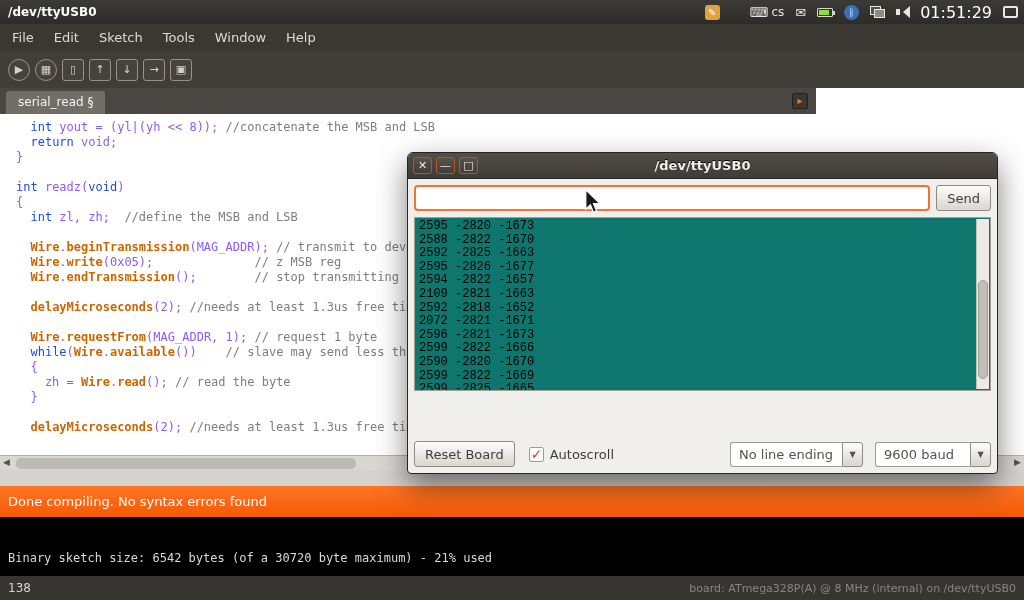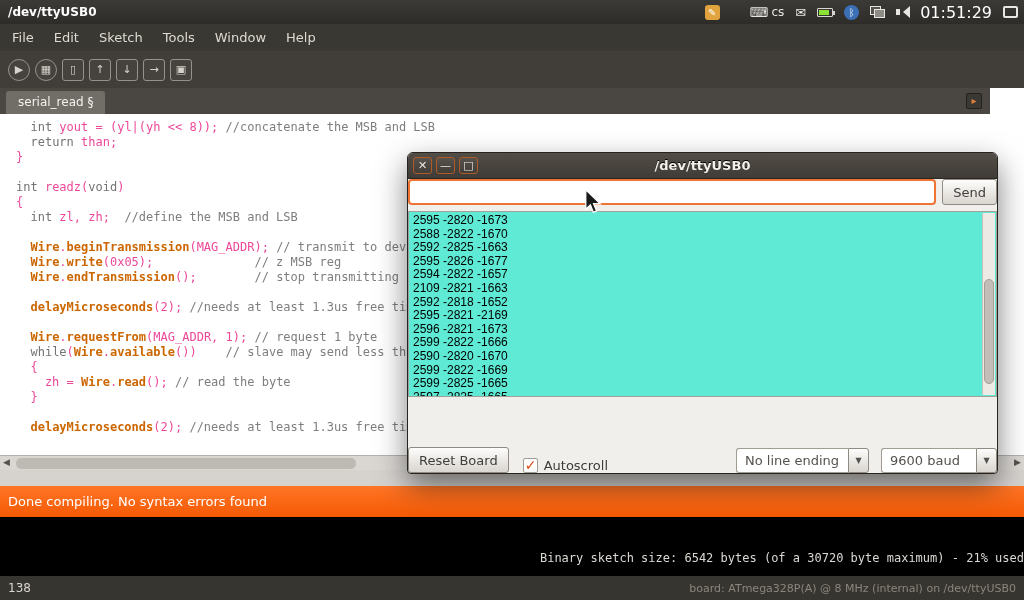--- a/index.html
+++ b/index.html
@@ -36,78 +36,78 @@
   .menu-item { color:#dfdbd2; font-size:13px; padding:0 10px; line-height:27px; cursor:default;text-align:center; }
 
   
   .toolbar { position:absolute; left:0; top:51px; width:1024px; height:37px;
     background:#413e3a; display:flex; align-items:center; gap:5px; padding-left:8px; z-index:4; }
   .tb-btn { width:22px; height:22px; border:1px solid #96918a; background:#46433e; color:#d6d2cb;
     font-size:11px; display:inline-flex; align-items:center; justify-content:center; border-radius:3px; }
   .tb-btn.round { border-radius:50%; }
 
   
-  .tab-bar { position:absolute; left:0; top:88px; width:990px; height:26px; background:#4a4742; z-index:4; }
+  .tab-bar { position:absolute; left:0; top:88px; width:816px; height:26px; background:#4a4742; z-index:4; }
   .tab { position:absolute; left:6px; top:3px; height:23px; background:#716e68; border-radius:3px 3px 0 0;
     color:#f4f2ee; font-size:12px; padding:0 12px; line-height:23px; }
   .tab-side-btn { position:absolute; right:8px; top:5px; width:16px; height:16px; background:#3a3833;
     border:1px solid #23211e; border-radius:2px; color:#e07f39; font-size:10px; text-align:center; line-height:14px; }
   .tab-side-btn::after { content:"▸"; }
 
   
   .editor { position:absolute; left:0; top:114px; width:1024px; height:341px; background:#fff; z-index:1; }
   .code { padding:6px 0 0 16px; font-family:"DejaVu Sans Mono","Liberation Mono",monospace; font-size:12px; }
   .code-line { height:15px; line-height:15px; white-space:pre; }
-  .pl { color:#ec4899; }
-  .kw { color:#737373; }
+  .pl { color:#8b5cf6; }
+  .kw { color:#1d4ed8; }
   .fn { color:#cc6600; font-weight:bold; }
   .cm { color:#7e7e7e; }
   .hscroll { position:absolute; left:0; top:341px; width:1024px; height:15px; background:#dad7d3; border-top:1px solid #b5b2ad; }
   .hs-left { position:absolute; left:3px; top:1px; font-size:9px; color:#55524e; }
   .hs-left::after { content:"◀"; }
   .hs-right { position:absolute; right:3px; top:1px; font-size:9px; color:#55524e; }
   .hs-right::after { content:"▶"; }
   .hs-thumb { position:absolute; left:16px; top:2px; width:340px; height:11px; background:#bdbab4; border-radius:5px; }
 
   
   .gap-strip { position:absolute; left:0; top:470px; width:1024px; height:16px; background:#d6d3cf; z-index:1; }
   .status-orange { position:absolute; left:0; top:486px; width:1024px; height:31px;
     background:linear-gradient(#ff7526,#f55a04); color:#fff; font-size:13px; line-height:31px; padding-left:8px; z-index:1; }
-  .console { position:absolute; left:0; top:517px; width:1024px; height:59px; background:#000; z-index:1;text-align:right; }
+  .console { position:absolute; left:0; top:517px; width:1024px; height:59px; background:#000; z-index:1; }
   .console-text { padding:34px 0 0 8px; color:#dcd9d4; font-family:"DejaVu Sans Mono","Liberation Mono",monospace; font-size:12px; }
   .footer { position:absolute; left:0; top:576px; width:1024px; height:24px; background:#37352f;
     display:flex; align-items:center; z-index:1; }
   .footer-line { color:#d8d4cf; font-size:12px; margin-left:8px; }
   .footer-board { margin-left:auto; margin-right:8px; color:#8a857e; font-size:11px; }
 
   
   .serial-window { position:absolute; left:407px; top:152px; width:591px; height:322px;
     background:#f1efeb; border:1px solid #272420; border-radius:6px 6px 4px 4px;
     box-shadow:0 12px 30px rgba(0,0,0,.5); z-index:20; }
   .titlebar { height:26px; background:linear-gradient(#524d47,#3f3b36); border-radius:5px 5px 0 0;
     border-bottom:1px solid #2a2723; position:relative; display:flex; align-items:center; padding:0 5px; }
   .win-btn { width:19px; height:17px; border-radius:3px; margin-right:4px;
     background:linear-gradient(#57524c,#423d38); border:1px solid #b05a24; color:#f0e8e2;
     font-size:11px; line-height:15px; text-align:center; }
   .win-title { position:absolute; left:0; right:0; text-align:center; color:#f4f1ec; font-size:13px; font-weight:bold;
     text-shadow:0 -1px 0 #000; pointer-events:none; }
-  .win-body { position:absolute; left:0; top:26px; right:0; bottom:0; display:flex; flex-direction:column; gap:6px; }
+  .win-body { position:absolute; left:0; top:26px; right:0; bottom:0; padding:6px; display:flex; flex-direction:column; gap:6px; }
   .send-row { display:flex; gap:6px; }
   .serial-input { flex:1; height:26px; border:2px solid #ed7433; border-radius:4px; background:#fff;
     padding:0 6px; font-size:13px; outline:none; font-family:"DejaVu Sans","Liberation Sans",sans-serif; }
   .gtk-btn { height:26px; border:1px solid #908a82; border-radius:3px;
     background:linear-gradient(#fdfdfc,#d9d5cf); color:#3f3e3c; font-size:13px; padding:0 10px;
     font-family:"DejaVu Sans","Liberation Sans",sans-serif; }
-  .output { flex:1; background:#5eead4; border:1px solid #a39e96; position:relative; overflow:hidden;
-    font-family:Liberation Sans, sans-serif; font-size:12px; padding:2px 16px 0 4px; }
+  .output { flex:1; background:#0f766e; border:1px solid #a39e96; position:relative; overflow:hidden;
+    font-family:Liberation Mono, monospace; font-size:12px; padding:2px 16px 0 4px; }
   .serial-line { height:13.6px; line-height:13.6px; white-space:pre; color:#000; }
   .vscroll { position:absolute; right:1px; top:1px; bottom:1px; width:13px; background:#edeae6; border-left:1px solid #c6c2bb; }
   .vs-thumb { position:absolute; left:1px; width:10px; top:36%; height:58%; background:#c3bfb8;
     border:1px solid #a39e96; border-radius:5px; }
-  .controls { display:flex; align-items:flex-end;margin-top:44px; }
+  .controls { display:flex; align-items:center;margin-top:44px; }
   .checkbox { width:15px; height:15px; background:#fff; border:1px solid #a19c94; border-radius:2px;
     margin:0 6px 0 14px; position:relative; }
   .checkbox.checked::after { content:"✓"; position:absolute; left:1px; top:-2px; color:#dd4814; font-size:14px; font-weight:bold; }
   .cb-label { font-size:13px; color:#3d3c3a; }
   .spacer { flex:1; }
   .combo { display:flex; margin-left:12px; }
   .combo-field { background:#fff; border:1px solid #a19c94; border-right:none; border-radius:3px 0 0 3px;
     font-size:13px; color:#55524e; line-height:23px; height:25px; padding:0 8px; white-space:nowrap; }
   .combo-field.w1 { width:112px; }
   .combo-field.w2 { width:95px; }
@@ -161,21 +161,21 @@
   <div class="tab-bar">
     <div class="tab">
       <span>serial_read §</span>
     </div>
     <div class="tab-side-btn"></div>
   </div>
 
   <div class="editor">
     <div class="code" id="code">
         <div class="code-line"><span class="pl">  </span><span class="kw">int</span><span class="pl"> yout = (yl|(yh &lt;&lt; 8)); </span><span class="cm">//concatenate the MSB and LSB</span></div>
-        <div class="code-line"><span class="pl">  </span><span class="kw">return</span><span class="pl"> than;</span></div>
+        <div class="code-line"><span class="pl">  </span><span class="kw">return</span><span class="pl"> void;</span></div>
         <div class="code-line"><span class="pl">}</span></div>
         <div class="code-line"></div>
         <div class="code-line"><span class="kw">int</span><span class="pl"> readz(</span><span class="kw">void</span><span class="pl">)</span></div>
         <div class="code-line"><span class="pl">{</span></div>
         <div class="code-line"><span class="pl">  </span><span class="kw">int</span><span class="pl"> zl, zh;  </span><span class="cm">//define the MSB and LSB</span></div>
         <div class="code-line"></div>
         <div class="code-line"><span class="pl">  </span><span class="fn">Wire</span><span class="pl">.</span><span class="fn">beginTransmission</span><span class="pl">(MAG_ADDR); </span><span class="cm">// transmit to device</span></div>
         <div class="code-line"><span class="pl">  </span><span class="fn">Wire</span><span class="pl">.</span><span class="fn">write</span><span class="pl">(0x05);              </span><span class="cm">// z MSB reg</span></div>
         <div class="code-line"><span class="pl">  </span><span class="fn">Wire</span><span class="pl">.</span><span class="fn">endTransmission</span><span class="pl">();        </span><span class="cm">// stop transmitting</span></div>
         <div class="code-line"></div>
@@ -223,21 +223,21 @@
       </div>
       <div class="output">
         <div id="serial-lines">
             <div class="serial-line">2595 -2820 -1673</div>
             <div class="serial-line">2588 -2822 -1670</div>
             <div class="serial-line">2592 -2825 -1663</div>
             <div class="serial-line">2595 -2826 -1677</div>
             <div class="serial-line">2594 -2822 -1657</div>
             <div class="serial-line">2109 -2821 -1663</div>
             <div class="serial-line">2592 -2818 -1652</div>
-            <div class="serial-line">2595 -2821 -2169</div>
+            <div class="serial-line">2072 -2821 -1671</div>
             <div class="serial-line">2596 -2821 -1673</div>
             <div class="serial-line">2599 -2822 -1666</div>
             <div class="serial-line">2590 -2820 -1670</div>
             <div class="serial-line">2599 -2822 -1669</div>
             <div class="serial-line">2599 -2825 -1665</div>
             <div class="serial-line">2597 -2825 -1665</div>
             <div class="serial-line">2596 -2819 -1675</div>
           </div>
         <div class="vscroll">
           <div class="vs-thumb"></div>

